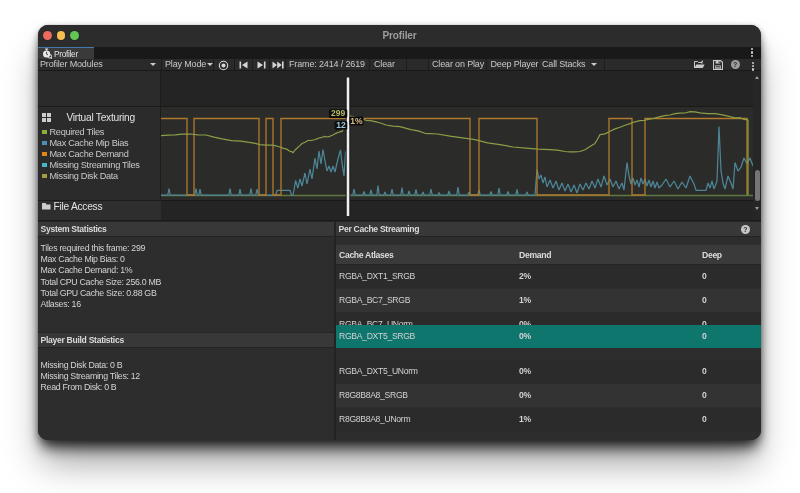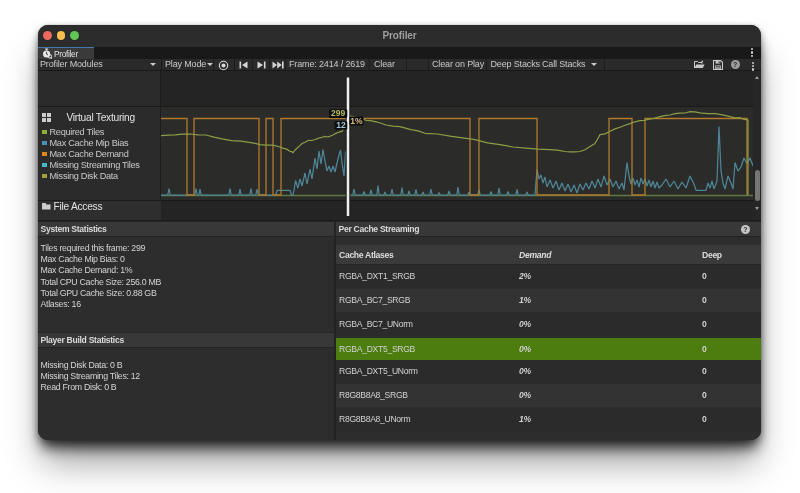--- a/index.html
+++ b/index.html
@@ -40,21 +40,21 @@
 .lpane { position:absolute; left:0; top:0; width:296px; height:220px; }
 .rpane { position:absolute; left:298px; top:0; width:425px; height:220px; }
 .vdiv { position:absolute; left:296px; top:0; width:2px; height:220px; background:#232323; }
 .shead { position:absolute; left:0; width:100%; height:16px; background:#383838;
   border-top:1px solid #262626; border-bottom:1px solid #222; font-weight:bold;
   font-size:8.6px; color:#dadada; line-height:15px; padding-left:2.5px; letter-spacing:-.3px; }
 .sline { position:absolute; left:2.5px; font-size:8.8px; color:#d4d4d4; line-height:11.2px; white-space:nowrap; letter-spacing:-.3px; }
 .thead { position:absolute; left:0; top:24px; width:100%; height:20px; background:#3a3a3a;
   border-bottom:1px solid #242424; font-size:8.6px; font-weight:bold; color:#dcdcdc; line-height:20px; letter-spacing:-.3px; }
 .trow { position:absolute; left:0; width:100%; height:23px; font-size:8.6px; color:#d2d2d2; line-height:23px; letter-spacing:-.3px; }
-.c2 { position:absolute; left:183px; top:0; font-weight:bold;font-style:italic; }
+.c2 { position:absolute; left:183px; top:0; font-weight:bold; }
 .c3 { position:absolute; left:366px; top:0; font-weight:bold; }
 .qm { position:absolute; left:405px; top:3.5px; width:9px; height:9px; border-radius:50%; background:#c6c6c6;
   color:#2d2d2d; font-size:7px; font-weight:bold; text-align:center; line-height:9.5px; }
 </style></head>
 <body>
 <div class="win">
   <div class="titlebar">
     <div class="tl" style="left:5.1px;background:#ed6a5f"></div>
     <div class="tl" style="left:18.6px;background:#f5bf50"></div>
     <div class="tl" style="left:32.1px;background:#62c554"></div>
@@ -104,21 +104,21 @@
           <rect x="6.9" y="0.5" width="1.6" height="7" fill="#d6d6d6"></rect>
         </svg></div>
     <div class="ticon" style="left:234px"><svg width="12" height="8" viewBox="0 0 12 8">
           <path d="M0.5 0.5 L5 4 L0.5 7.5 Z" fill="#d6d6d6"></path>
           <path d="M5.2 0.5 L9.7 4 L5.2 7.5 Z" fill="#d6d6d6"></path>
           <rect x="10" y="0.5" width="1.6" height="7" fill="#d6d6d6"></rect>
         </svg></div>
     <div class="tlabel" style="left:251px">Frame: 2414 / 2619</div>
     <div class="tlabel" style="left:336px">Clear</div>
     <div class="tlabel" style="left:394px">Clear on Play</div>
-    <div class="tlabel" style="left:452.5px">Deep Stacks</div>
+    <div class="tlabel" style="left:452.5px">Deep Player</div>
     <div class="tlabel" style="left:504px">Call Stacks</div>
     <span class="arr abs" style="left:553px;top:4px"></span>
     <div class="ticon" style="left:656px;top:1px"><svg width="11" height="9" viewBox="0 0 11 9">
           <path d="M0.5 8 L0.5 1.5 L3.5 1.5 L4.5 2.5 L8 2.5 L8 3.8" fill="none" stroke="#c9c9c9" stroke-width="1"></path>
           <path d="M2.2 4.4 L10.6 4.4 L8.8 8 L0.5 8 Z" fill="#c9c9c9"></path>
           <path d="M8.2 0 L9.3 2.2 L7.1 2.2 Z" fill="#c9c9c9"></path>
         </svg></div>
     <div class="ticon" style="left:675px;top:0.5px"><svg width="10" height="10" viewBox="0 0 10 10">
           <path d="M0.5 0.5 L7.6 0.5 L9.5 2.4 L9.5 9.5 L0.5 9.5 Z" fill="none" stroke="#c9c9c9" stroke-width="1.1"></path>
           <rect x="2.6" y="1" width="4.6" height="2.6" fill="#c9c9c9"></rect>
@@ -214,21 +214,21 @@
       <div class="trow" style="top:68px;background:#333333">
           <span style="position:absolute;left:3px">RGBA_BC7_SRGB</span>
           <span class="c2">1%</span>
           <span class="c3">0</span>
         </div>
       <div class="trow" style="top:92px;background:#2b2b2b">
           <span style="position:absolute;left:3px">RGBA_BC7_UNorm</span>
           <span class="c2">0%</span>
           <span class="c3">0</span>
         </div>
-      <div class="trow" style="top:117px;background:#4d7c0f">
+      <div class="trow" style="top:104px;background:#0f766e">
           <span style="position:absolute;left:3px">RGBA_DXT5_SRGB</span>
           <span class="c2">0%</span>
           <span class="c3">0</span>
         </div>
       <div class="trow" style="top:139px;background:#2b2b2b">
           <span style="position:absolute;left:3px">RGBA_DXT5_UNorm</span>
           <span class="c2">0%</span>
           <span class="c3">0</span>
         </div>
       <div class="trow" style="top:163px;background:#333333">

